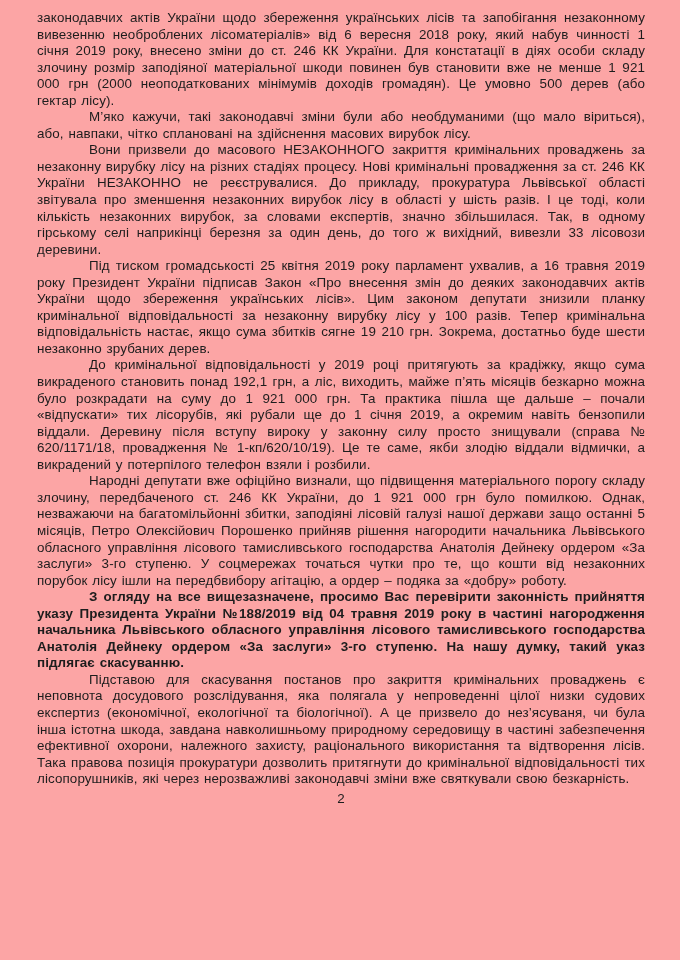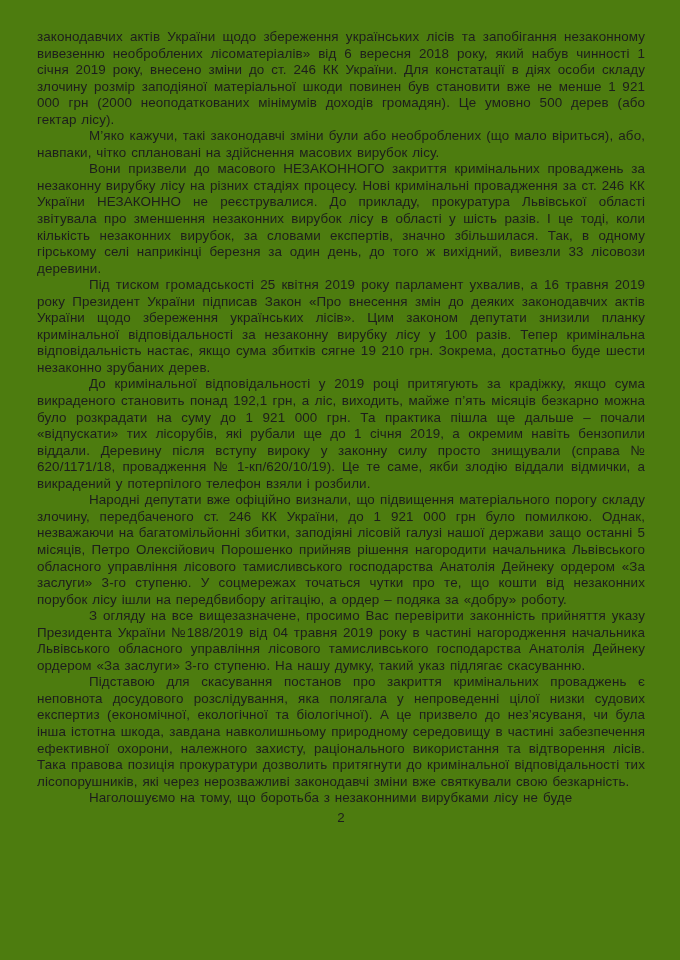--- a/index.html
+++ b/index.html
@@ -5,61 +5,60 @@
   html, body {
     margin: 0;
     padding: 0;
     background: #f4f4f4;
   }
   .page {
     position: relative;
     width: 680px;
     height: 960px;
     margin: 0 auto;
-    background: #4d7c0f;
+    background: #fca5a5;
     overflow: hidden;
     font-family: "Liberation Sans", "DejaVu Sans", sans-serif;
     color: #1d1d1d;
     box-sizing: border-box;
-    padding: 29px 35px 0 37px;
+    padding: 10px 35px 0 37px;
   }
   .paragraphs {
     width: 608px;
   }
   .para {
     margin: 0;
     font-size: 13.4px;
     line-height: 16.55px;
     text-align: justify;
     letter-spacing: 0.1px;
     word-spacing: 1px;
   }
   .para.indent {
     text-indent: 52px;
   }
   .para.bold {
-    font-weight: 400;
+    font-weight: 700;
   }
   .page-number {
     margin-top: 3px;
     width: 608px;
     text-align: center;
     font-size: 13.4px;
     line-height: 16.55px;
   }
 </style>
 </head>
 <body>
 
 <div class="page">
   <div class="paragraphs">
       <p class="para">законодавчих актів України щодо збереження українських лісів та запобігання незаконному вивезенню необроблених лісоматеріалів» від 6 вересня 2018 року, який набув чинності 1 січня 2019 року, внесено зміни до ст. 246 КК України. Для констатації в діях особи складу злочину розмір заподіяної матеріальної шкоди повинен був становити вже не менше 1 921 000 грн (2000 неоподаткованих мінімумів доходів громадян). Це умовно 500 дерев (або гектар лісу).</p>
-      <p class="para indent">М’яко кажучи, такі законодавчі зміни були або необроблених (що мало віриться), або, навпаки, чітко сплановані на здійснення масових вирубок лісу.</p>
+      <p class="para indent">М’яко кажучи, такі законодавчі зміни були або необдуманими (що мало віриться), або, навпаки, чітко сплановані на здійснення масових вирубок лісу.</p>
       <p class="para indent">Вони призвели до масового НЕЗАКОННОГО закриття кримінальних проваджень за незаконну вирубку лісу на різних стадіях процесу. Нові кримінальні провадження за ст. 246 КК України НЕЗАКОННО не реєструвалися. До прикладу, прокуратура Львівської області звітувала про зменшення незаконних вирубок лісу в області у шість разів. І це тоді, коли кількість незаконних вирубок, за словами експертів, значно збільшилася. Так, в одному гірському селі наприкінці березня за один день, до того ж вихідний, вивезли 33 лісовози деревини.</p>
       <p class="para indent">Під тиском громадськості 25 квітня 2019 року парламент ухвалив, а 16 травня 2019 року Президент України підписав Закон «Про внесення змін до деяких законодавчих актів України щодо збереження українських лісів». Цим законом депутати знизили планку кримінальної відповідальності за незаконну вирубку лісу у 100 разів. Тепер кримінальна відповідальність настає, якщо сума збитків сягне 19 210 грн. Зокрема, достатньо буде шести незаконно зрубаних дерев.</p>
       <p class="para indent">До кримінальної відповідальності у 2019 році притягують за крадіжку, якщо сума викраденого становить понад 192,1 грн, а ліс, виходить, майже п’ять місяців безкарно можна було розкрадати на суму до 1 921 000 грн. Та практика пішла ще дальше – почали «відпускати» тих лісорубів, які рубали ще до 1 січня 2019, а окремим навіть бензопили віддали. Деревину після вступу вироку у законну силу просто знищували (справа № 620/1171/18, провадження № 1-кп/620/10/19). Це те саме, якби злодію віддали відмички, а викрадений у потерпілого телефон взяли і розбили.</p>
       <p class="para indent">Народні депутати вже офіційно визнали, що підвищення матеріального порогу складу злочину, передбаченого ст. 246 КК України, до 1 921 000 грн було помилкою. Однак, незважаючи на багатомільйонні збитки, заподіяні лісовій галузі нашої держави защо останні 5 місяців, Петро Олексійович Порошенко прийняв рішення нагородити начальника Львівського обласного управління лісового тамисливського господарства Анатолія Дейнеку ордером «За заслуги» 3-го ступеню. У соцмережах точаться чутки про те, що кошти від незаконних порубок лісу ішли на передбвибору агітацію, а ордер – подяка за «добру» роботу.</p>
       <p class="para indent bold">З огляду на все вищезазначене, просимо Вас перевірити законність прийняття указу Президента України №188/2019 від 04 травня 2019 року в частині нагородження начальника Львівського обласного управління лісового тамисливського господарства Анатолія Дейнеку ордером «За заслуги» 3-го ступеню. На нашу думку, такий указ підлягає скасуванню.</p>
       <p class="para indent">Підставою для скасування постанов про закриття кримінальних проваджень є неповнота досудового розслідування, яка полягала у непроведенні цілої низки судових експертиз (економічної, екологічної та біологічної). А це призвело до нез’ясуваня, чи була інша істотна шкода, завдана навколишньому природному середовищу в частині забезпечення ефективної охорони, належного захисту, раціонального використання та відтворення лісів. Така правова позиція прокуратури дозволить притягнути до кримінальної відповідальності тих лісопорушників, які через нерозважливі законодавчі зміни вже святкували свою безкарність.</p>
-      <p class="para indent">Наголошуємо на тому, що боротьба з незаконними вирубками лісу не буде</p>
     </div>
   <div class="page-number">2</div>
 </div>
 
 </body></html>

